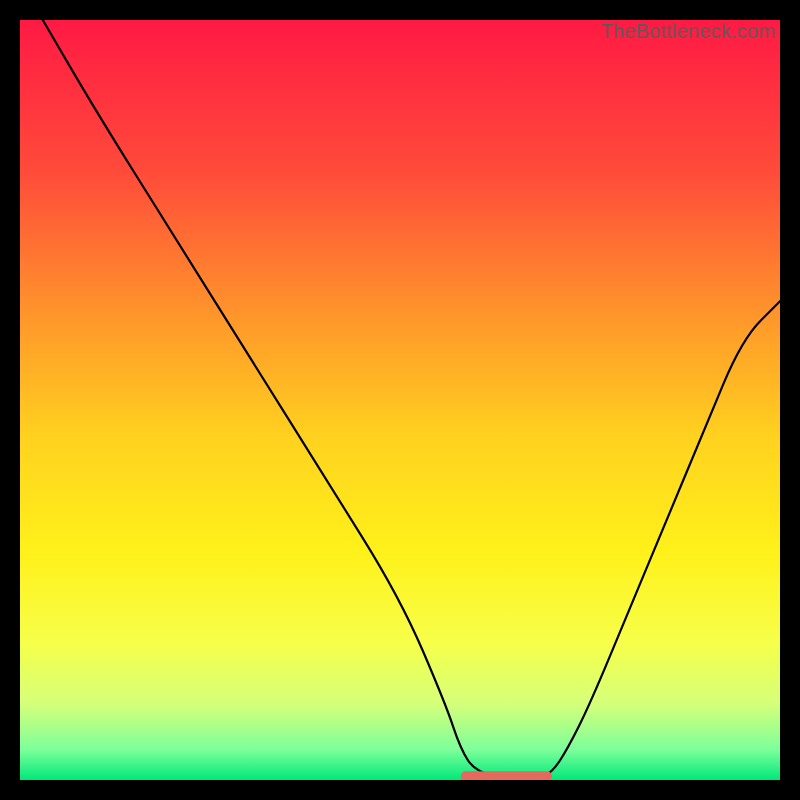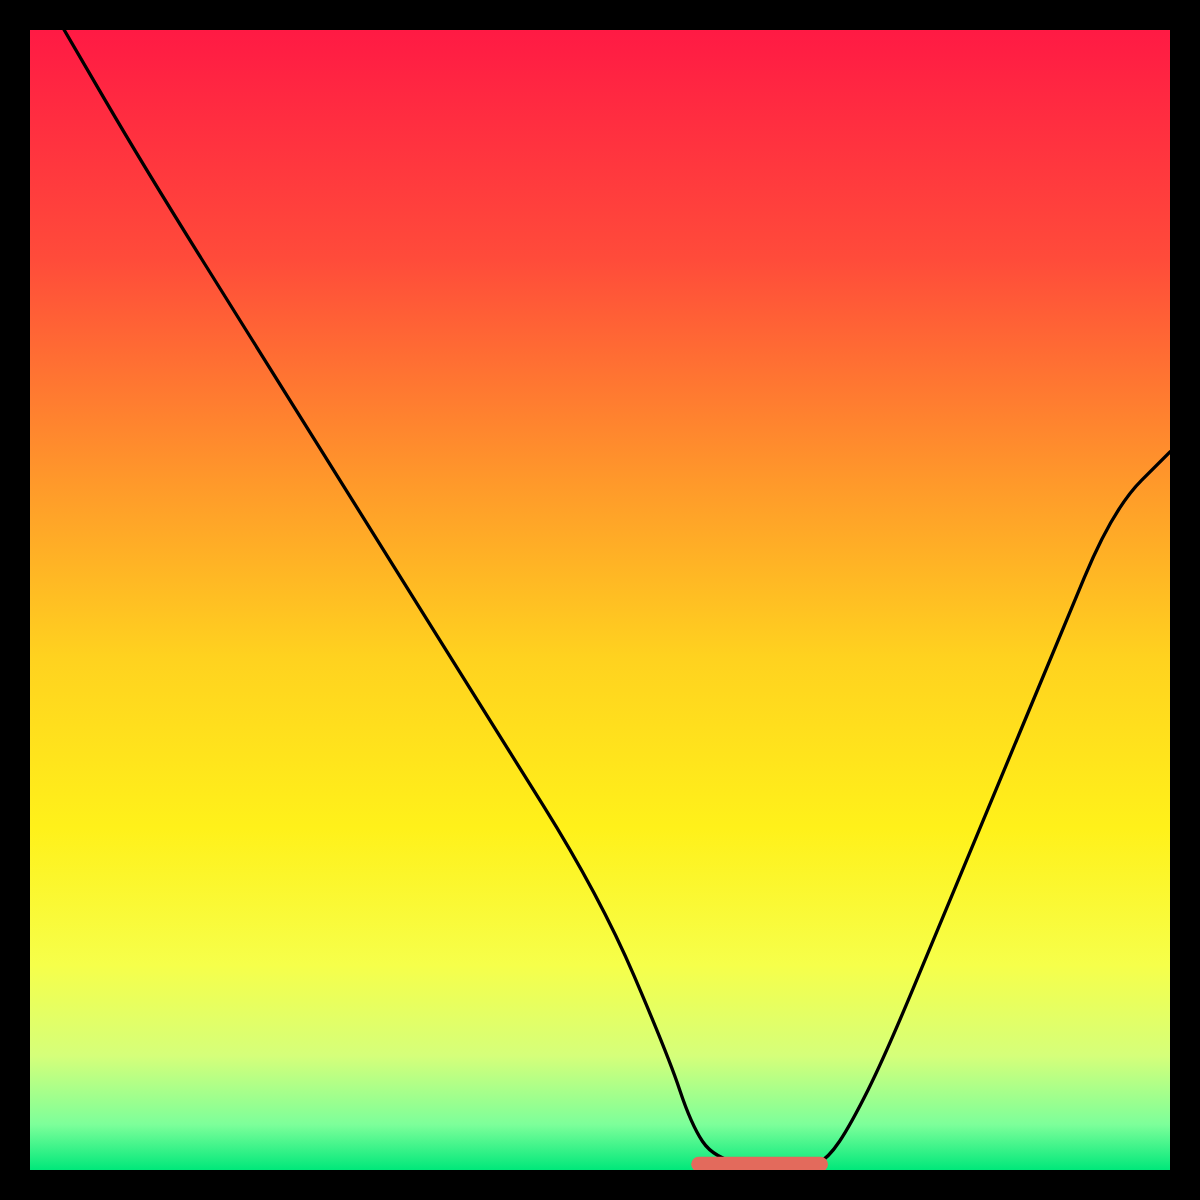--- a/index.html
+++ b/index.html
@@ -56,14 +56,15 @@
             <stop offset="82.0%" stop-color="#f6ff4a"></stop>
             <stop offset="90.0%" stop-color="#d5ff7a"></stop>
             <stop offset="96.0%" stop-color="#7dff9a"></stop>
             <stop offset="100.0%" stop-color="#00e87a"></stop>
           </linearGradient>
       </defs>
       <rect id="bg-rect" x="0" y="0" width="760" height="760" fill="url(#bg-grad)"></rect>
       <path id="curve-path" fill="none" stroke="#000" stroke-width="2.2" stroke-linecap="round" d="M 22.8 0.0 Q 22.8 0.0 49.4 45.6 Q 76.0 91.2 114.0 152.0 Q 152.0 212.8 190.0 273.6 Q 228.0 334.4 266.0 395.2 Q 304.0 456.0 342.0 516.8 Q 380.0 577.6 402.8 630.8 Q 425.6 684.0 433.2 706.8 Q 440.8 729.6 448.4 741.0 Q 456.0 752.4 475.0 756.2 Q 494.0 760.0 505.4 760.0 Q 516.8 760.0 524.4 756.2 Q 532.0 752.4 539.6 741.0 Q 547.2 729.6 558.6 706.8 Q 570.0 684.0 589.0 638.4 Q 608.0 592.8 627.0 547.2 Q 646.0 501.6 665.0 456.0 Q 684.0 410.4 703.0 364.8 Q 722.0 319.2 741.0 300.2 T 760.0 281.2"></path>
       <rect id="flat-seg" height="10" rx="5" ry="5" x="440.8" width="91.2" y="751.2" fill="#e36a5c"></rect>
     </svg>
+    <div class="watermark">TheBottleneck.com</div>
   </div>
 </div>
 
 </body></html>

